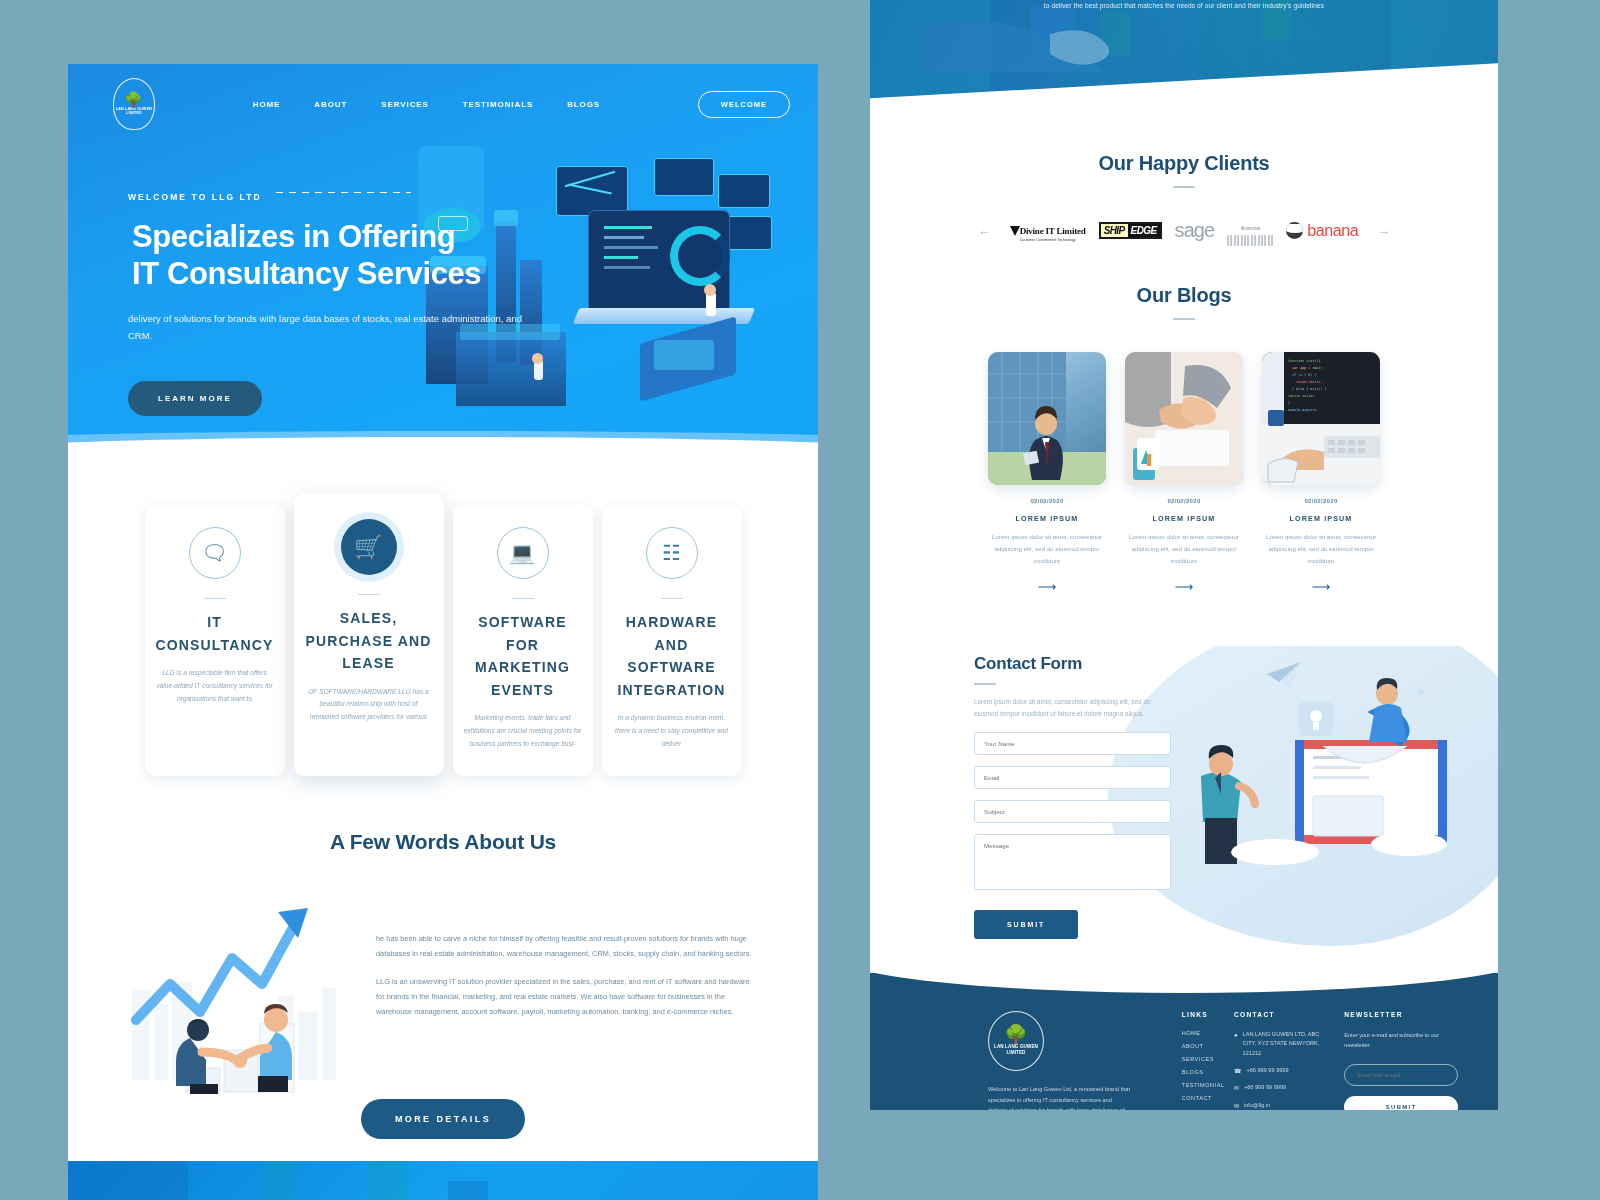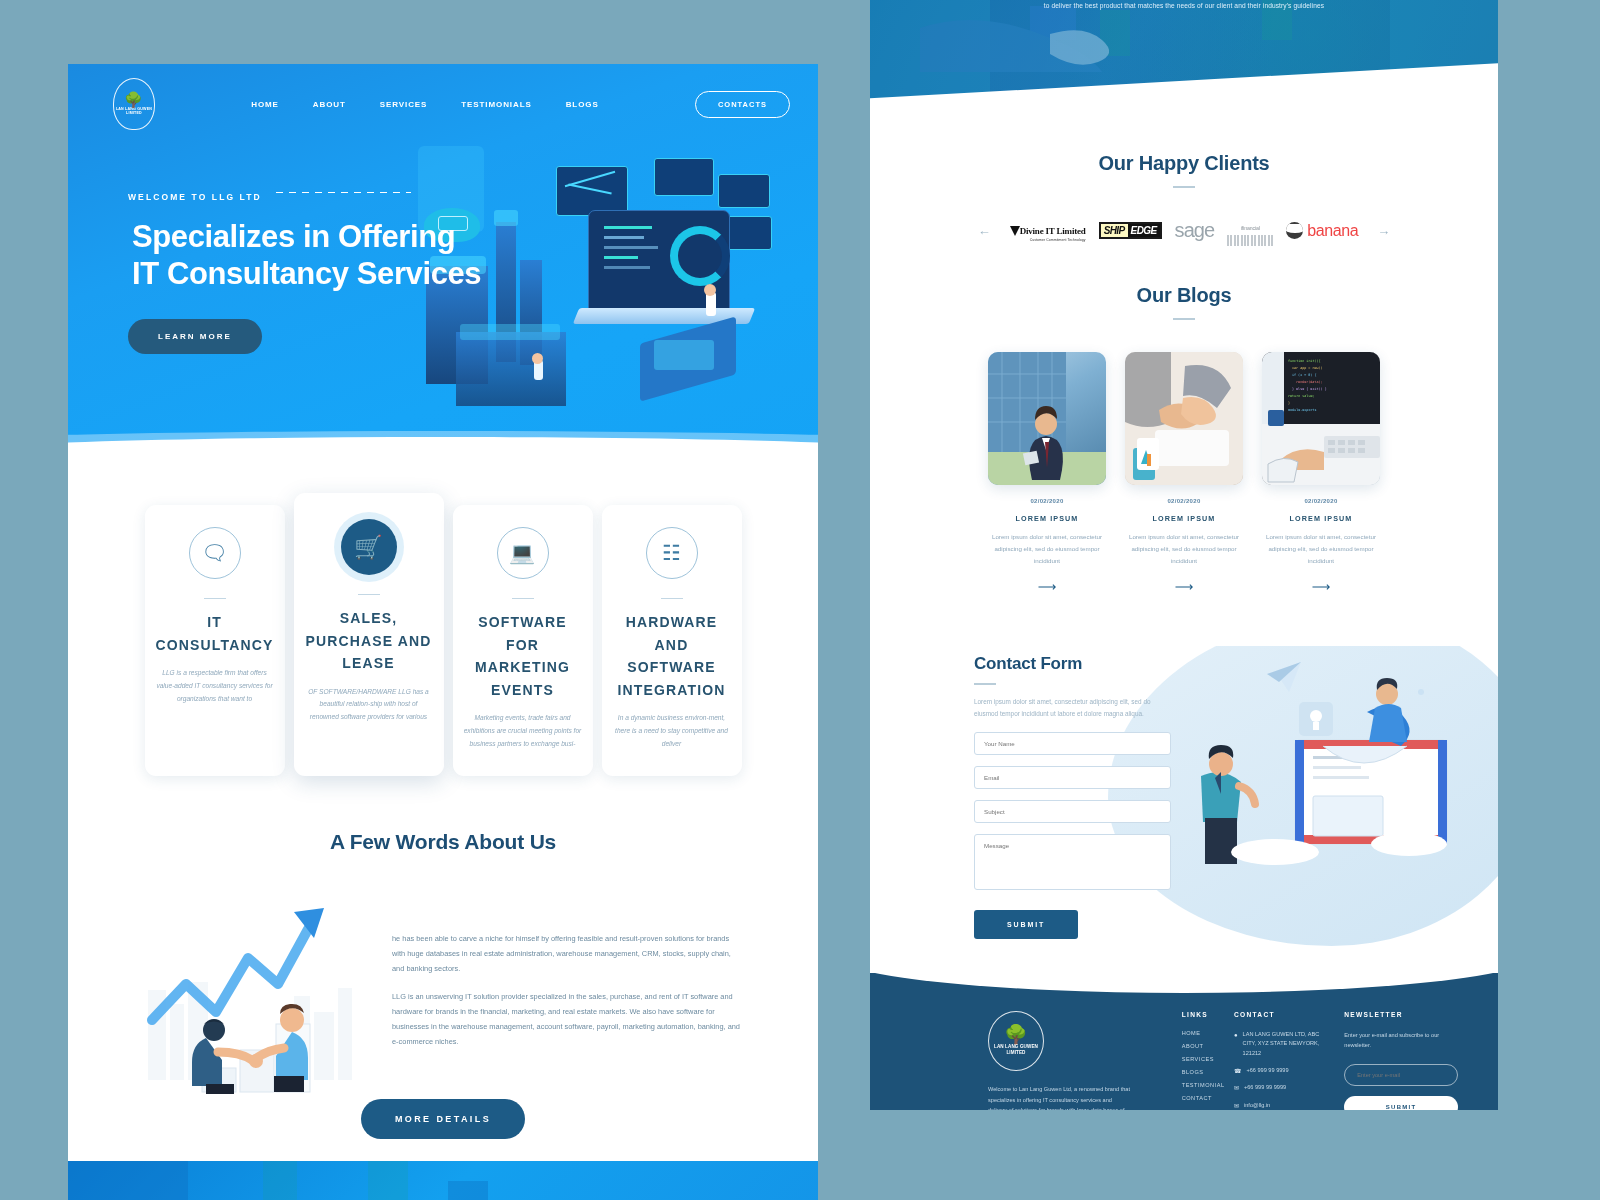--- a/index.html
+++ b/index.html
@@ -101,21 +101,21 @@
   .svc-rule{width:22px;height:1.4px;background:#c3d7e4;margin:19px auto 12px;}
   .svc-title{
     font-size:14px;font-weight:bold;letter-spacing:1.15px;color:#27536f;
     line-height:1.6;
   }
   .svc-desc{
     margin-top:11px;font-size:6.6px;line-height:1.95;color:#8fa8bb;font-style:italic;
   }
 
   
-  .about{background:#fff;padding:44px 16px 0;}
+  .about{background:#fff;padding:44px 0 0;}
   .about h2{
     text-align:center;color:#1d4e74;font-size:21px;font-weight:bold;margin:0;
     letter-spacing:-.2px;
   }
   .about-lead{
     margin:19px auto 0;width:455px;text-align:center;
     font-size:7.6px;line-height:1.95;color:#6d8ba0;
   }
   .about-body{display:flex;margin-top:18px;padding:0 62px 0 60px;gap:18px;}
   .about-illus{width:230px;height:225px;position:relative;flex:none;}
@@ -159,21 +159,21 @@
   .sec-rule{width:22px;height:1.8px;background:#b9cdd9;margin:11px auto 0;}
   .clients{padding:34px 0 0;}
   .client-row{
     display:flex;align-items:center;justify-content:center;gap:13px;margin-top:30px;
   }
   .carousel-arrow{
     color:#9cb4c4;font-size:13px;background:none;border:none;cursor:pointer;
     padding:0 6px;font-family:"Liberation Sans", sans-serif;
   }
   .clogo{height:26px;display:flex;align-items:center;justify-content:center;}
-  .c-divine{display:flex;align-items:center;gap:0;text-align:right;}
+  .c-divine{display:flex;align-items:center;gap:0;}
   .c-divine .tri{width:0;height:0;border-left:5px solid transparent;
     border-right:5px solid transparent;border-top:10px solid #111;}
   .c-divine .t1{font-size:9px;font-weight:bold;color:#111;letter-spacing:-.2px;
     font-family:"Liberation Serif",serif;}
   .c-divine .t2{font-size:3.4px;color:#333;letter-spacing:.1px;display:block;}
   .c-ship{display:flex;border:2px solid #1a1a1a;}
   .c-ship span{font-size:10px;font-weight:bold;font-style:italic;letter-spacing:-.6px;padding:1px 3px;}
   .c-ship .a{background:#fef9c3;color:#111;}
   .c-ship .b{background:#111;color:#fff;}
   .c-sage{font-size:20px;color:#9aa5ac;letter-spacing:-.9px;}
@@ -318,32 +318,33 @@
         <span class="ln">LAN LANG GUWEN</span>
         <span class="ln">LIMITED</span>
       </div>
       <nav class="nav-links">
         <a href="#">HOME</a>
         <a href="#">ABOUT</a>
         <a href="#">SERVICES</a>
         <a href="#">TESTIMONIALS</a>
         <a href="#">BLOGS</a>
       </nav>
-      <button class="contacts-btn">CONTACTS</button>
+      <button class="contacts-btn">WELCOME</button>
     </div>
 
     <div class="hero-copy">
       <div class="welcome-row">
         <span class="welcome-txt">WELCOME TO LLG LTD</span>
         <span class="dashes"></span>
       </div>
       <h1 class="hero-h1">
         <span>Specializes in Offering</span><br>
         <span>IT Consultancy Services</span>
       </h1>
+      <p class="hero-sub">delivery of solutions for brands with large data bases of stocks, real estate administration, and CRM.</p>
       <button class="learn-btn">LEARN MORE</button>
     </div>
 
     <div class="hero-wave2"></div>
     <div class="hero-wave"></div>
   </div>
 
   <div class="services">
     <div class="svc-card">
       <div class="svc-icon">🗨</div>

